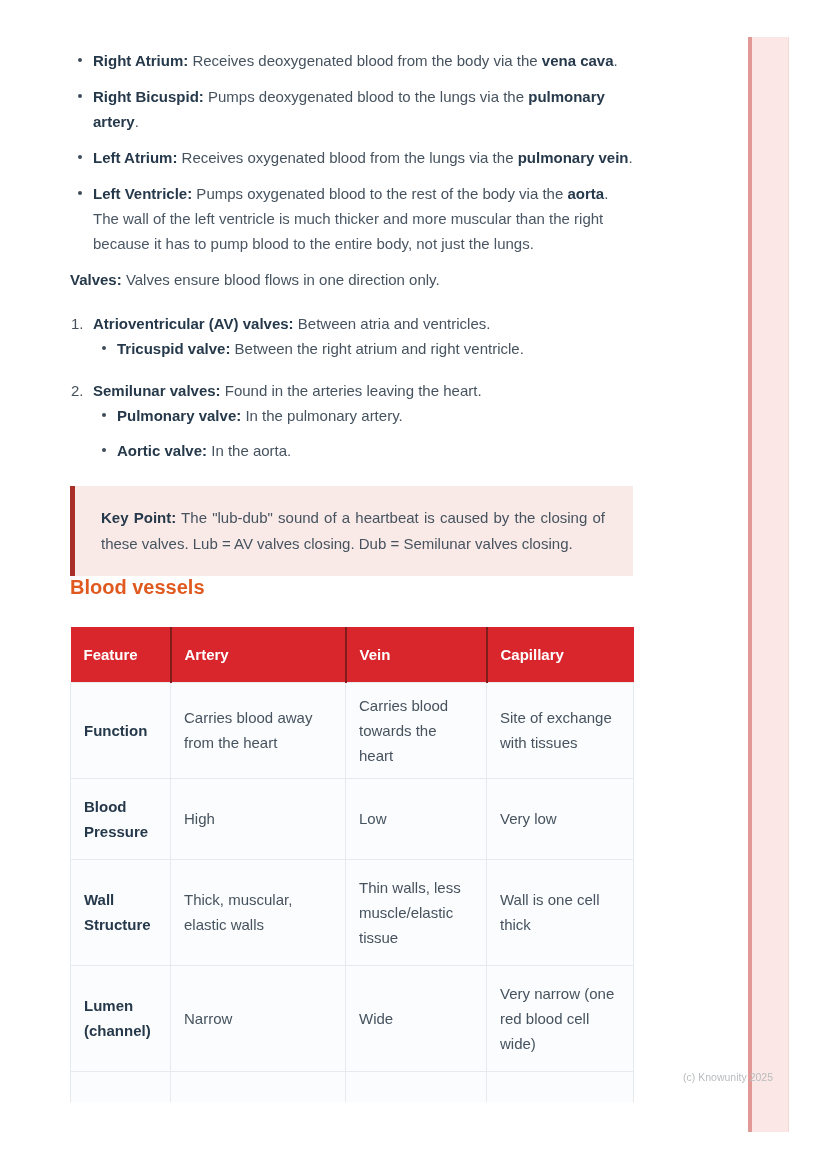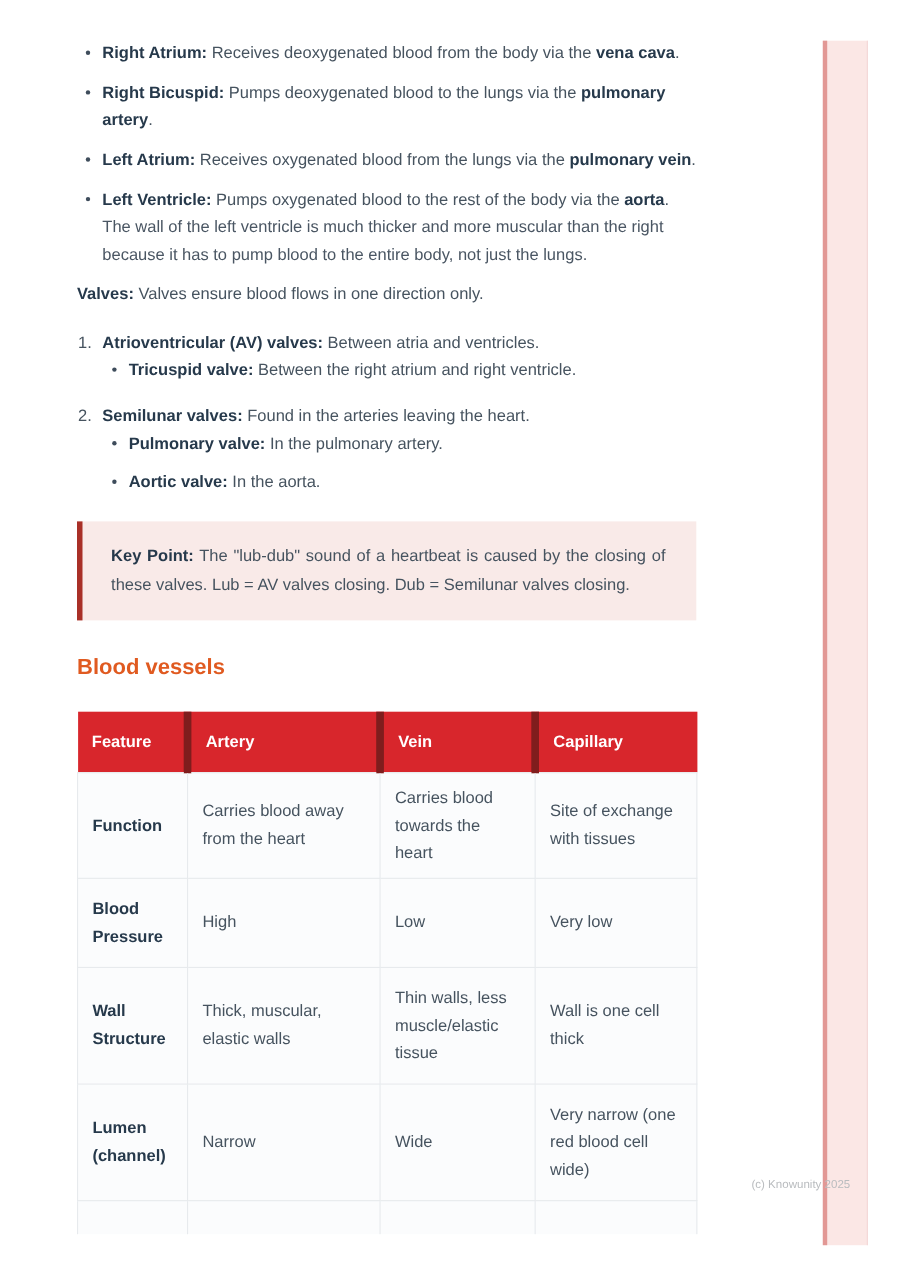--- a/index.html
+++ b/index.html
@@ -15,21 +15,21 @@
     --cell-bg:#fbfcfd;
     --watermark:#b9bcbf;
   }
   *{box-sizing:border-box;margin:0;padding:0;}
   html,body{background:#ffffff;}
   body{
     width:828px;height:1171px;position:relative;overflow:hidden;
     font-family:"Liberation Sans","DejaVu Sans",sans-serif;
     color:var(--text);font-size:15px;
   }
-  .content{position:absolute;left:70px;top:36px;width:563px;}
+  .content{position:absolute;left:70px;top:48px;width:563px;}
   
   ul.bullets{list-style:none;}
   ul.bullets>li{position:relative;padding-left:23px;margin-bottom:11px;line-height:25px;}
   ul.bullets>li::before{
     content:"";position:absolute;left:8px;top:10px;width:4px;height:4px;
     border-radius:50%;background:#3e4c5b;
   }
   .item-note{line-height:25px;color:#4a5663;}
   .seg-bold{font-weight:700;color:var(--bold-text);}
   
@@ -45,29 +45,29 @@
     content:"";position:absolute;left:9px;top:10px;width:4px;height:4px;
     border-radius:50%;background:#3e4c5b;
   }
   
   .key-point{
     margin-top:23px;background:var(--kp-bg);border-left:5px solid var(--kp-border);
     padding:19px 28px 19px 26px;line-height:26px;text-align:justify;
   }
   
   .section-heading{
-    margin-top:32px;font-size:20px;font-weight:700;color:var(--orange);
+    font-size:20px;font-weight:700;color:var(--orange);
   }
   
   table.cmp{
     margin-top:28px;border-collapse:collapse;table-layout:fixed;width:563px;
   }
   table.cmp th{
     background:var(--red);color:#ffffff;font-weight:700;text-align:left;
-    padding:10px 13px;border-right:7px solid #7f1d1d;font-size:15px;
+    padding:10px 13px;border-right:2px solid #7f1d1d;font-size:15px;
   }
   table.cmp th:last-child{border-right:none;}
   table.cmp tr.hdr{height:55px;}
   table.cmp td{
     background:var(--cell-bg);border:1px solid var(--tbl-border);
     padding:10px 13px;vertical-align:middle;line-height:25px;font-size:15px;
   }
   table.cmp td.feature{font-weight:700;color:var(--bold-text);}
   table.cmp tr.r-a{height:81px;}
   table.cmp tr.r-b{height:106px;}

